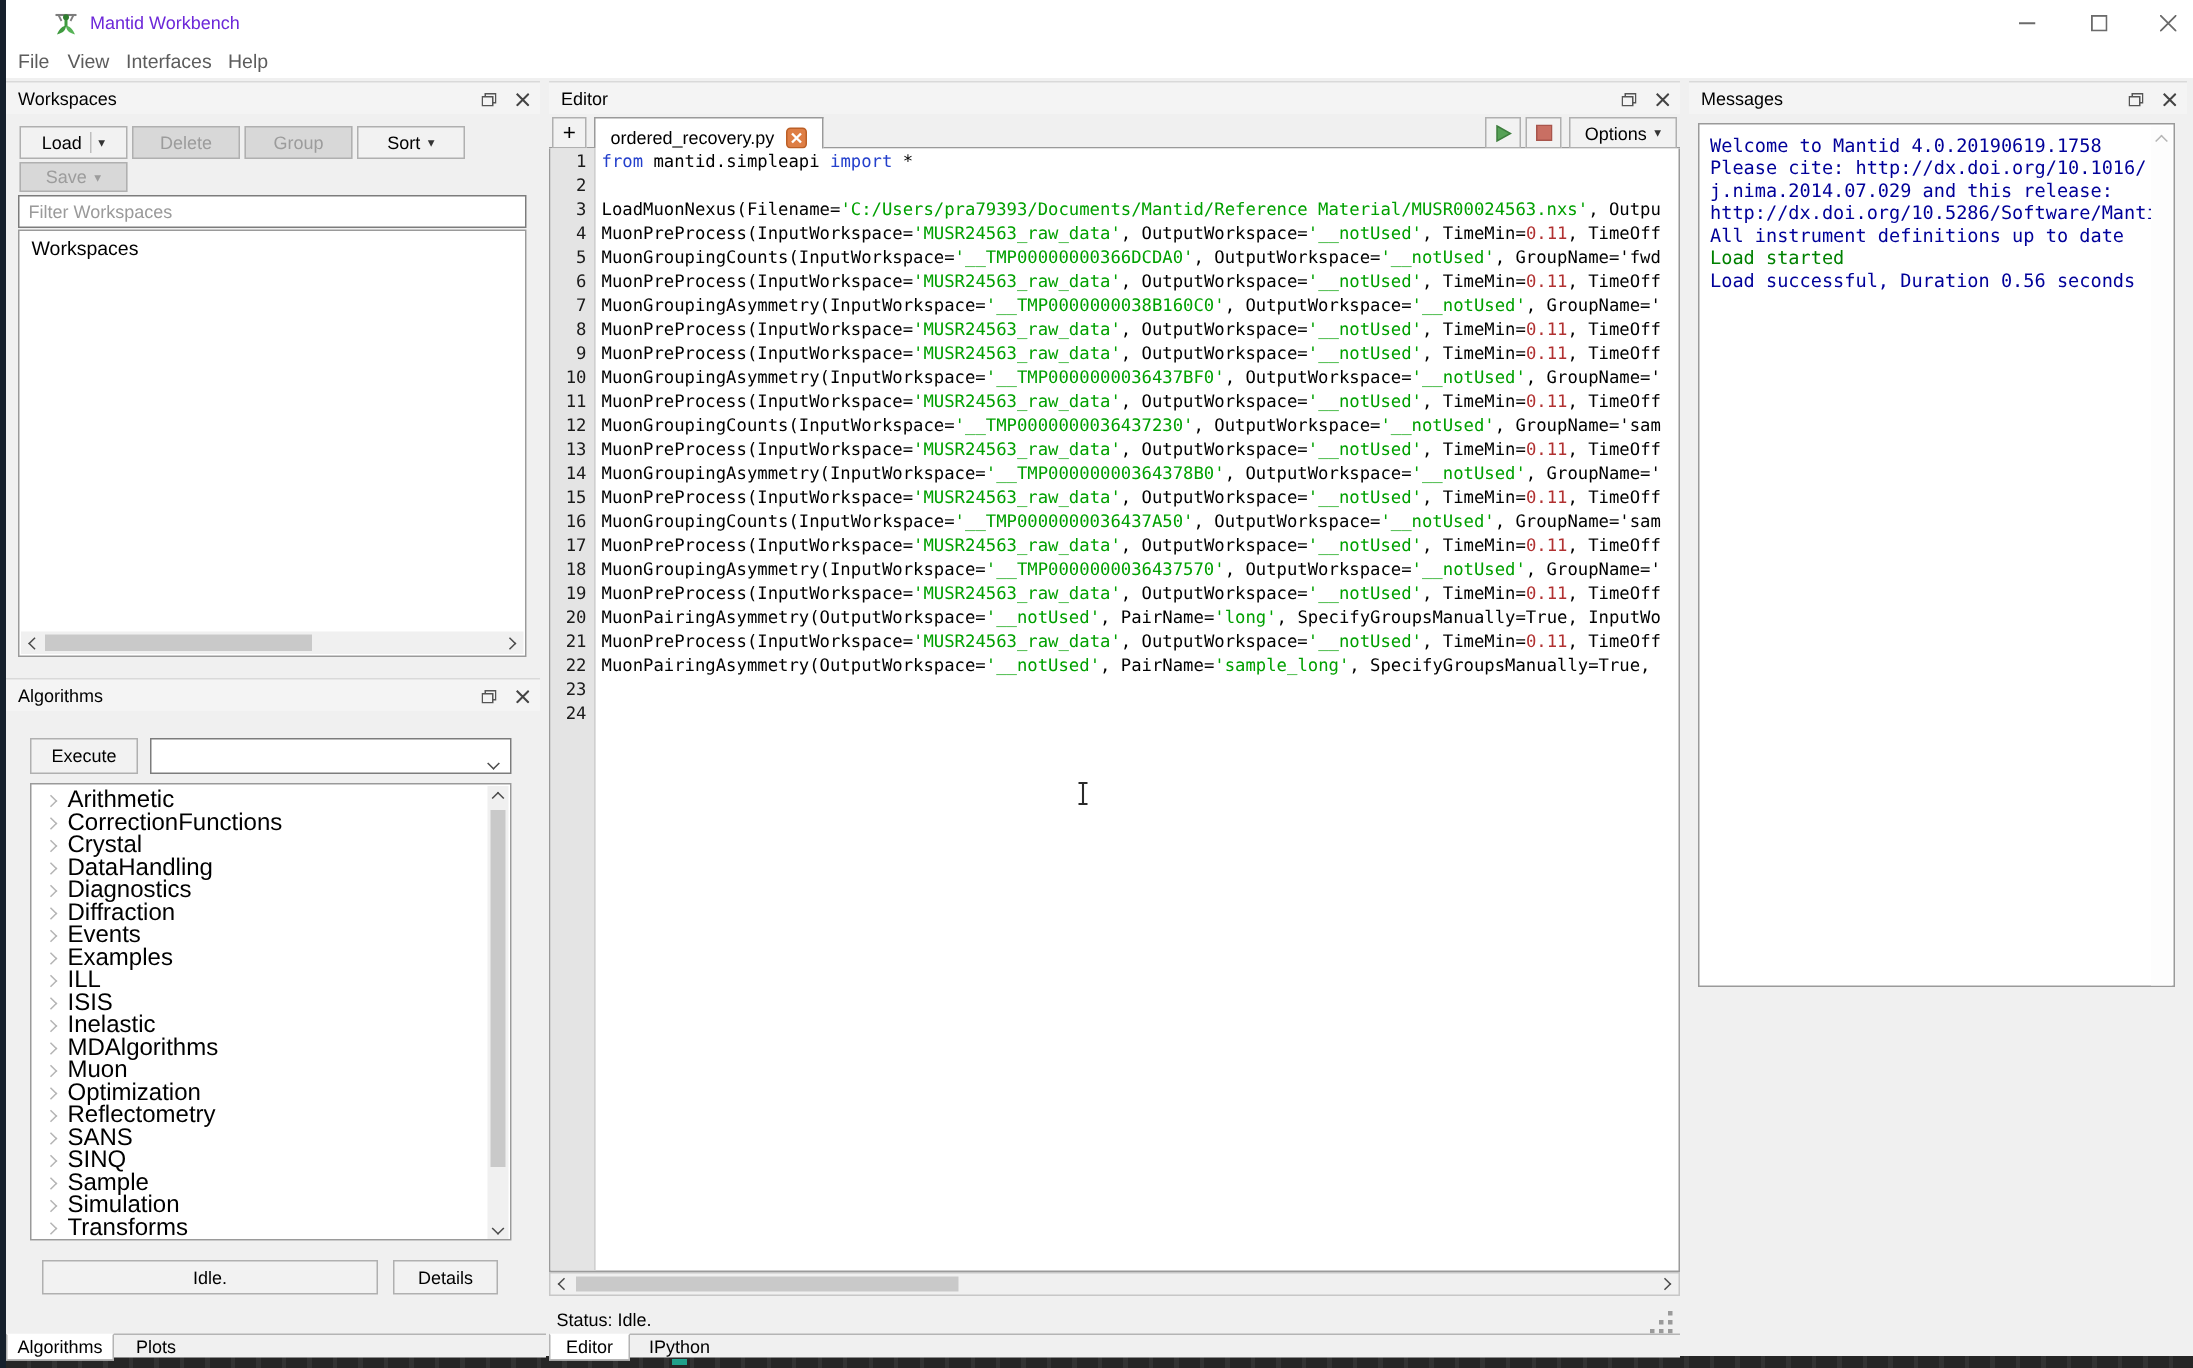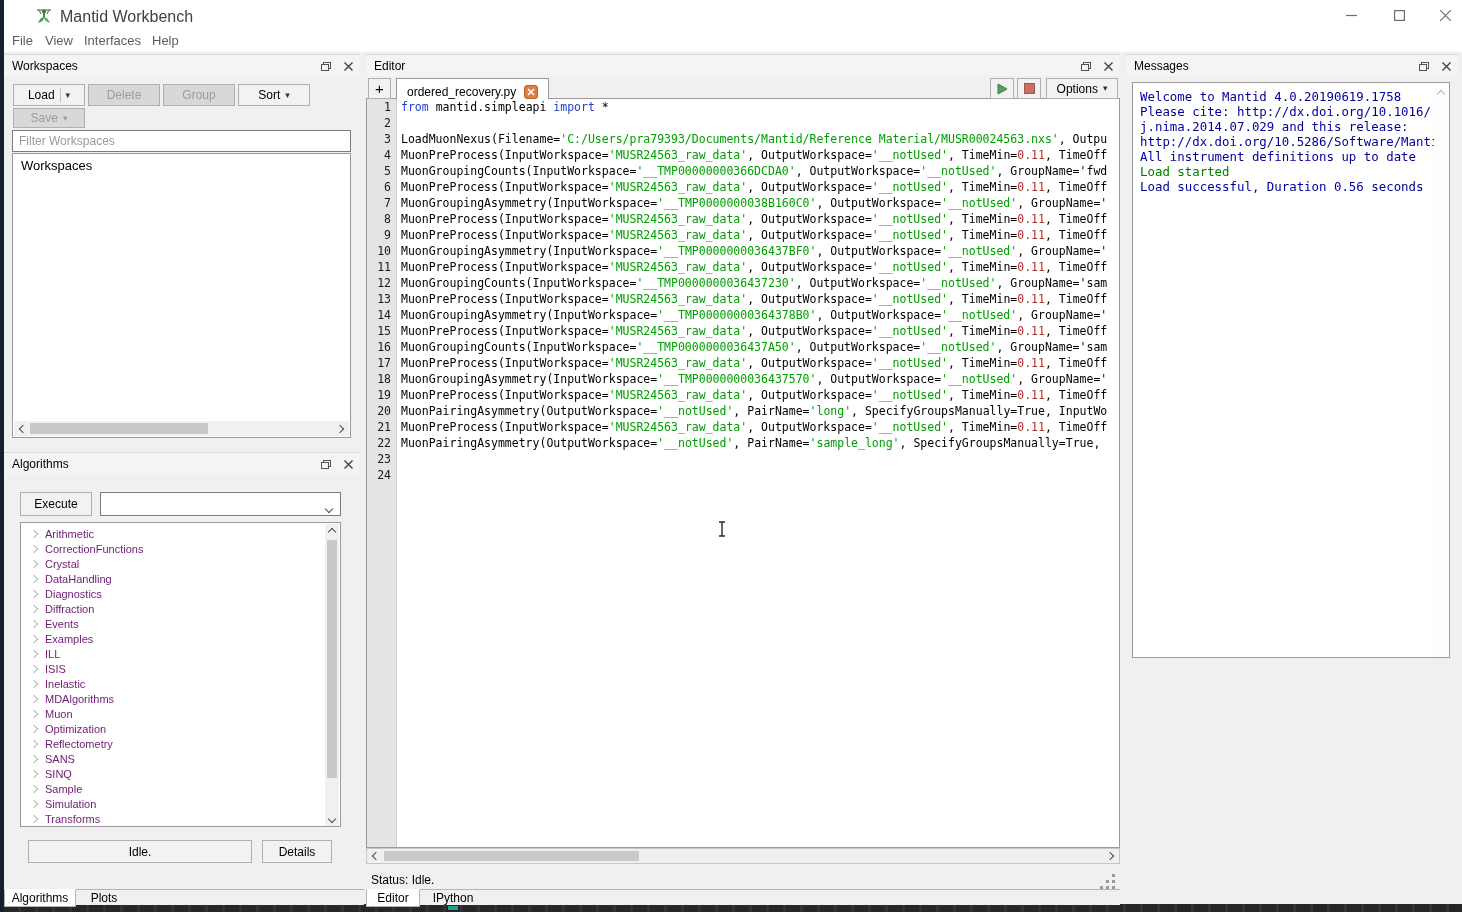--- a/index.html
+++ b/index.html
@@ -11,21 +11,21 @@
   .abs { position:absolute; }
 
   
   .left-strip { left:0; top:0; width:4px; height:912px; background:#16202c; }
   .bottom-strip { left:4px; top:904px; width:1458px; height:8px; background:#262626;
     background-image:repeating-linear-gradient(90deg,#262626 0 14px,#333 14px 17px); }
   .teal-speck { left:448px; top:906px; width:10px; height:4px; background:#1fa08a; }
 
   
   .titlebar { left:4px; top:0; width:1458px; height:30px; background:#fff; }
-  .app-title { left:56px; top:8px; color:#404040; font-size:16px; }
+  .app-title { left:56px; top:8px; color:#6d28d9; font-size:12px; }
   .logo { left:30px; top:6px; width:20px; height:20px; }
   .winbtn { top:6px; width:30px; height:18px; display:flex; align-items:center; justify-content:center; }
   .menubar { left:4px; top:30px; width:1458px; height:22px; background:#fff; }
   .menu-item { position:absolute; top:3px; color:#5c5c5c; font-size:13px; }
 
   
   .panel-header { height:22px; background:#f4f4f4; border-top:1px solid #d9d9d9; }
   .panel-title { position:absolute; left:8px; top:4px; font-size:12px; color:#000; }
   .hdr-icons { position:absolute; right:4px; top:3px; display:flex; gap:6px; }
   .hdr-icon { width:16px; height:16px; display:flex; align-items:center; justify-content:center; }
@@ -52,21 +52,21 @@
   .chev.left { transform:rotate(-135deg); }
   .chev.up { transform:rotate(-45deg); }
 
   
   .sb-track { position:absolute; background:#f0f0f0; border:1px solid #d0d0d0; }
   .sb-thumb { position:absolute; background:#c9c9c9; }
   .sb-arrow { position:absolute; display:flex; align-items:center; justify-content:center; }
 
   
   .alg-row { position:relative; height:15px; display:flex; align-items:center; padding-left:10px; gap:8px; }
-  .alg-label { font-size:11px; color:#701a75; }
+  .alg-label { font-size:16px; color:#000000; }
 
   
   .tabbar { position:absolute; border-top:1px solid #b4b4b4; background:#f0f0f0; }
   .tab { position:absolute; top:-1px; height:18px; display:flex; align-items:center;
     justify-content:center; font-size:12px; padding:0 12px; color:#000; }
   .tab.active { background:#fff; border:1px solid #b4b4b4; border-top:1px solid #fff; }
 
   
   .ed-toolbar-line { position:absolute; border-bottom:1px solid #9a9a9a; }
   .ed-tab { position:absolute; background:#fff; border:1px solid #9a9a9a; border-bottom:1px solid #fff;

